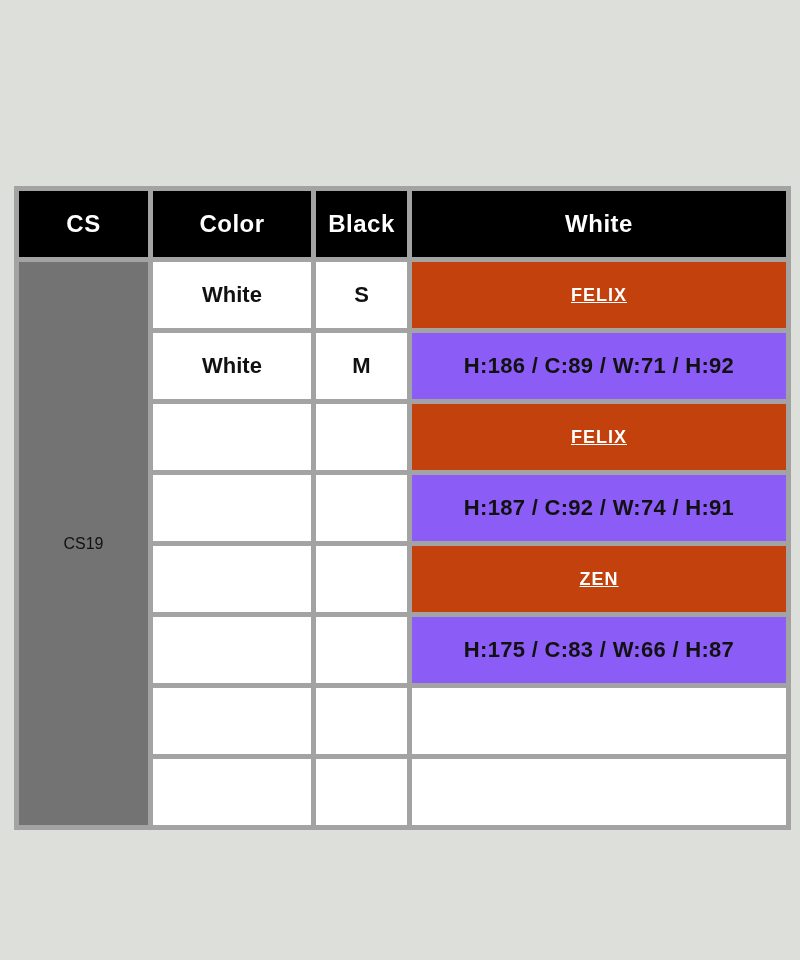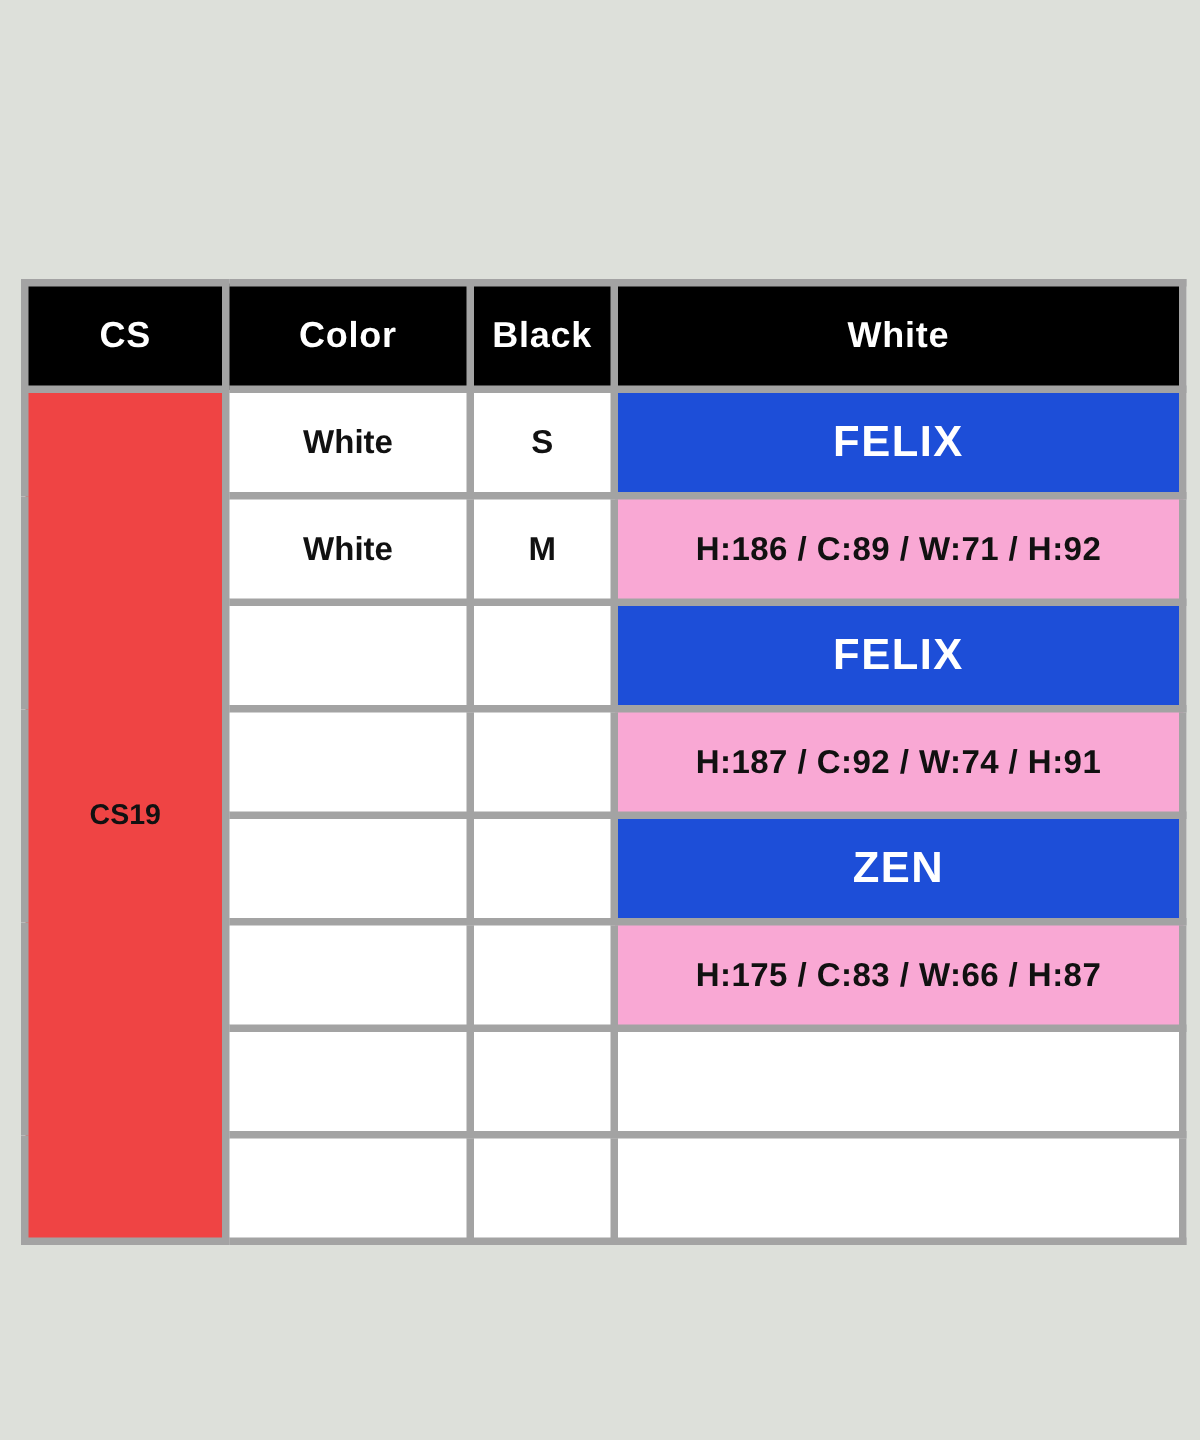--- a/index.html
+++ b/index.html
@@ -55,45 +55,46 @@
     letter-spacing: 0.5px;
   }
   
   tbody td {
     height: 66px;
     font-size: 22px;
     color: #111111;
     background: #ffffff;
   }
   td.cs-cell {
-    font-size: 19px;
-    font-weight: bold;
+    font-size: 16px;
+    font-weight: normal;
     color: #111111;
-    background: #ef4444;
+    background: #737373;
   }
   td.attr-cell {
     font-size: 22px;
     font-weight: bold;
     color: #111111;
   }
   td.size-cell {
     font-size: 22px;
     font-weight: bold;
     color: #111111;
   }
   td.model-name {
-    background: #1d4ed8;
+    background: #c2410c;
     color: #ffffff;
-    font-size: 29px;
+    font-size: 18px;
     font-weight: bold;
     letter-spacing: 1px;
     border-color: #8c8c8c;
+    text-decoration: underline;
   }
   td.model-meas {
-    background: #f9a8d4;
+    background: #8b5cf6;
     color: #111111;
     font-size: 22px;
     font-weight: bold;
     letter-spacing: 0.3px;
   }
   td.blank-cell {
     background: #ffffff;
   }
 </style>
 </head>

